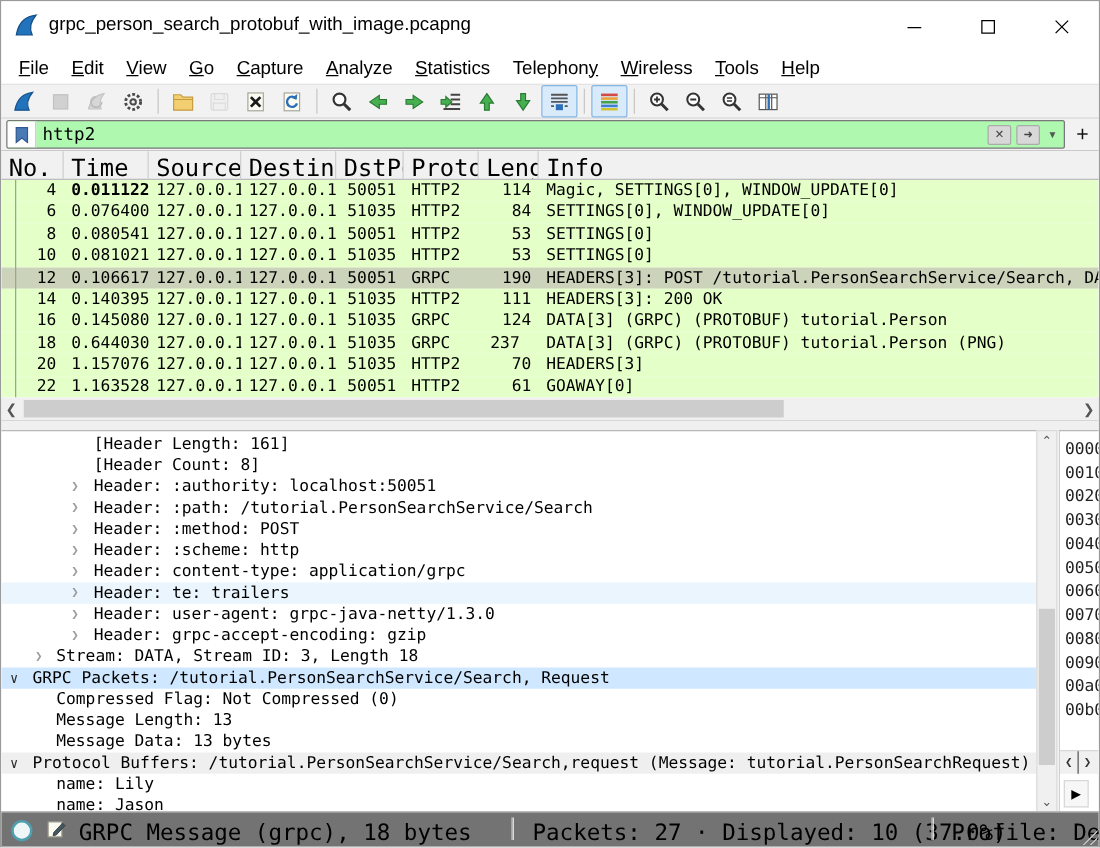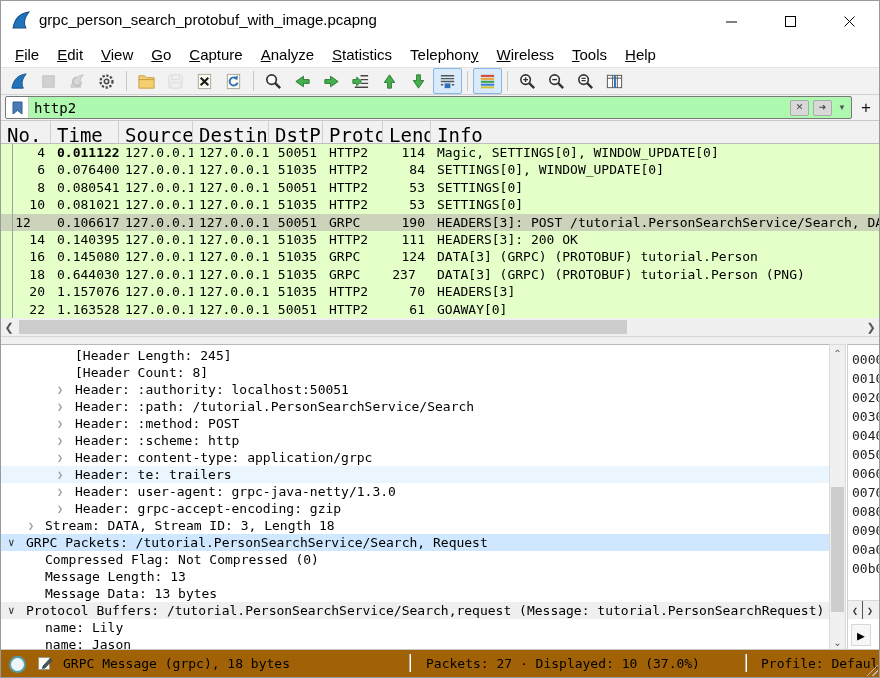--- a/index.html
+++ b/index.html
@@ -77,21 +77,21 @@
 
   
   .bytes-pane{position:absolute;top:343px;left:846px;right:0;height:307px;background:#fff;border-top:1px solid #b8b8b8;border-left:1px solid #cfcfcf;box-sizing:border-box;overflow:hidden;font-size:13px;padding-top:5px;}
   .boff{height:19px;line-height:19px;padding-left:4px;color:#222;white-space:nowrap;}
   .bytes-hs{position:absolute;top:255px;left:0;right:0;height:18px;background:#f0f0f0;display:flex;align-items:center;border-top:1px solid #d8d8d8;}
   .bhs-btn{width:14px;text-align:center;color:#333;font-size:10px;}
   .bhs-div{width:1px;height:18px;background:#555;}
   .bytes-play{position:absolute;top:279px;left:3px;width:18px;height:20px;display:flex;align-items:center;justify-content:center;color:#000;font-size:13px;background:#f7f7f7;border:1px solid #d8d8d8;}
 
   
-  .statusbar{position:absolute;bottom:0;left:0;right:0;height:28px;background:#a16207;border-top:1px solid #c6c6c6;box-sizing:border-box;font-size:13px;margin-top:40px;}
+  .statusbar{position:absolute;bottom:0;left:0;right:0;height:28px;background:#737373;border-top:1px solid #c6c6c6;box-sizing:border-box;font-size:18px;margin-top:40px;}
   .expert-icon{position:absolute;left:8px;top:6px;width:13px;height:13px;border-radius:50%;border:2px solid #4f9fae;background:#eef6f8;}
   .edit-icon{position:absolute;left:36px;top:5px;width:16px;height:16px;}
   .status-left{position:absolute;left:62px;top:6px;white-space:nowrap;}
   .status-sep{position:absolute;top:4px;height:18px;width:0;border-left:1px solid #b3b3b3;border-right:1px solid #fbfbfb;}
   .status-packets{position:absolute;left:425px;top:6px;white-space:nowrap;}
   .status-profile{position:absolute;left:760px;top:6px;white-space:nowrap;}
   .grip{position:absolute;right:1px;bottom:1px;width:12px;height:12px;background:
     linear-gradient(135deg,transparent 50%,#bbb 50%,#bbb 58%,transparent 58%,transparent 72%,#bbb 72%,#bbb 80%,transparent 80%);}
 </style>
 </head>
@@ -330,21 +330,21 @@
         <div class="pcell r" style="width: 50px;">10</div>
         <div class="pcell" style="width: 68px;">0.081021</div>
         <div class="pcell" style="width: 74px;">127.0.0.1</div>
         <div class="pcell" style="width: 76px;">127.0.0.1</div>
         <div class="pcell r" style="width: 54px;">51035</div>
         <div class="pcell" style="width: 60px;">HTTP2</div>
         <div class="pcell r" style="width: 48px;">53</div>
         <div class="pcell info">SETTINGS[0]</div>
       </div>
       <div class="prow mono selected">
-        <div class="pcell r" style="width: 50px; text-align: center;">12</div>
+        <div class="pcell r" style="width: 50px;">12</div>
         <div class="pcell" style="width: 68px;">0.106617</div>
         <div class="pcell" style="width: 74px;">127.0.0.1</div>
         <div class="pcell" style="width: 76px;">127.0.0.1</div>
         <div class="pcell r" style="width: 54px;">50051</div>
         <div class="pcell" style="width: 60px;">GRPC</div>
         <div class="pcell r" style="width: 48px;">190</div>
         <div class="pcell info">HEADERS[3]: POST /tutorial.PersonSearchService/Search, DATA[3]</div>
       </div>
       <div class="prow mono">
         <div class="pcell r" style="width: 50px;">14</div>
@@ -399,21 +399,21 @@
     </div>
 
   <div class="hscroll">
     <span class="hs-arrow" style="left:0">❮</span>
     <div class="hs-thumb"></div>
     <span class="hs-arrow" style="right:0">❯</span>
   </div>
   <div class="splitter"></div>
 
   <div class="detail-pane mono">
-      <div class="dline ind2"><span class="txt">[Header Length: 245]</span></div>
+      <div class="dline ind2"><span class="txt">[Header Length: 161]</span></div>
       <div class="dline ind2"><span class="txt">[Header Count: 8]</span></div>
       <div class="dline ind2"><span class="arrow">❯</span><span class="txt">Header: :authority: localhost:50051</span></div>
       <div class="dline ind2"><span class="arrow">❯</span><span class="txt">Header: :path: /tutorial.PersonSearchService/Search</span></div>
       <div class="dline ind2"><span class="arrow">❯</span><span class="txt">Header: :method: POST</span></div>
       <div class="dline ind2"><span class="arrow">❯</span><span class="txt">Header: :scheme: http</span></div>
       <div class="dline ind2"><span class="arrow">❯</span><span class="txt">Header: content-type: application/grpc</span></div>
       <div class="dline ind2 bg-hover"><span class="arrow">❯</span><span class="txt">Header: te: trailers</span></div>
       <div class="dline ind2"><span class="arrow">❯</span><span class="txt">Header: user-agent: grpc-java-netty/1.3.0</span></div>
       <div class="dline ind2"><span class="arrow">❯</span><span class="txt">Header: grpc-accept-encoding: gzip</span></div>
       <div class="dline ind1"><span class="arrow">❯</span><span class="txt">Stream: DATA, Stream ID: 3, Length 18</span></div>

